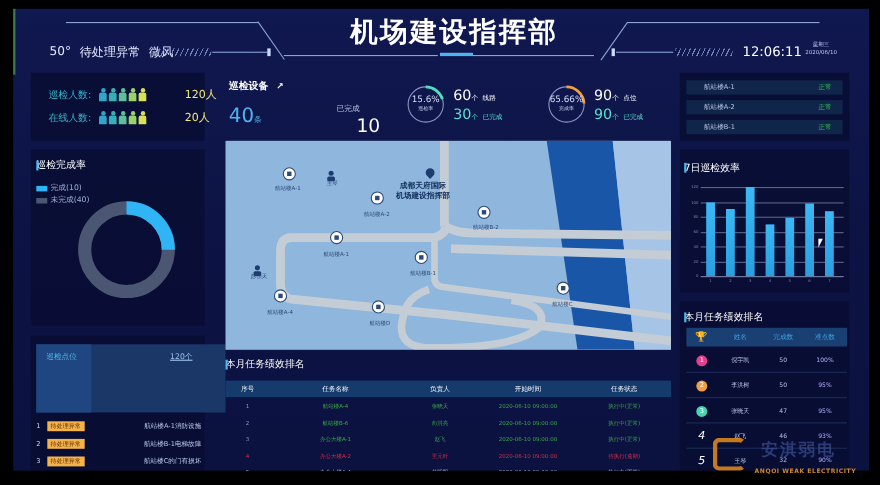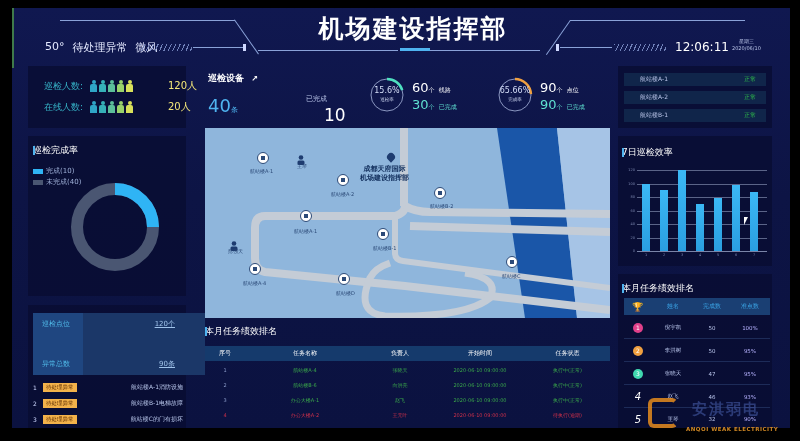--- a/index.html
+++ b/index.html
@@ -187,24 +187,20 @@
   <circle cx="45" cy="45" r="38" fill="none" stroke="#4a5672" stroke-width="12"></circle>
   <circle cx="45" cy="45" r="38" fill="none" stroke="#2fb4f5" stroke-width="12" stroke-dasharray="59.7 238.8" transform="rotate(-90 45 45)"></circle>
 </svg>
 
 <div class="panel" style="left:28px;top:305px;width:158px;height:123px;"></div>
 <div class="sum-box">
   <div class="sum-label-col"></div>
   <div class="sum-row" style="top:1px;">
     <span class="k">巡检点位</span>
     <span class="v">120个</span>
-  </div>
-  <div class="sum-row" style="top:41px;">
-    <span class="k">异常总数</span>
-    <span class="v">90条</span>
   </div>
 </div>
 <div class="alarm-row" style="top:381px;">
   <span class="alarm-idx">1</span>
   <span class="alarm-badge">待处理异常</span>
   <span class="alarm-txt">航站楼A-1消防设施</span>
 </div>
 <div class="alarm-row" style="top:397px;">
   <span class="alarm-idx">2</span>
   <span class="alarm-badge">待处理异常</span>

